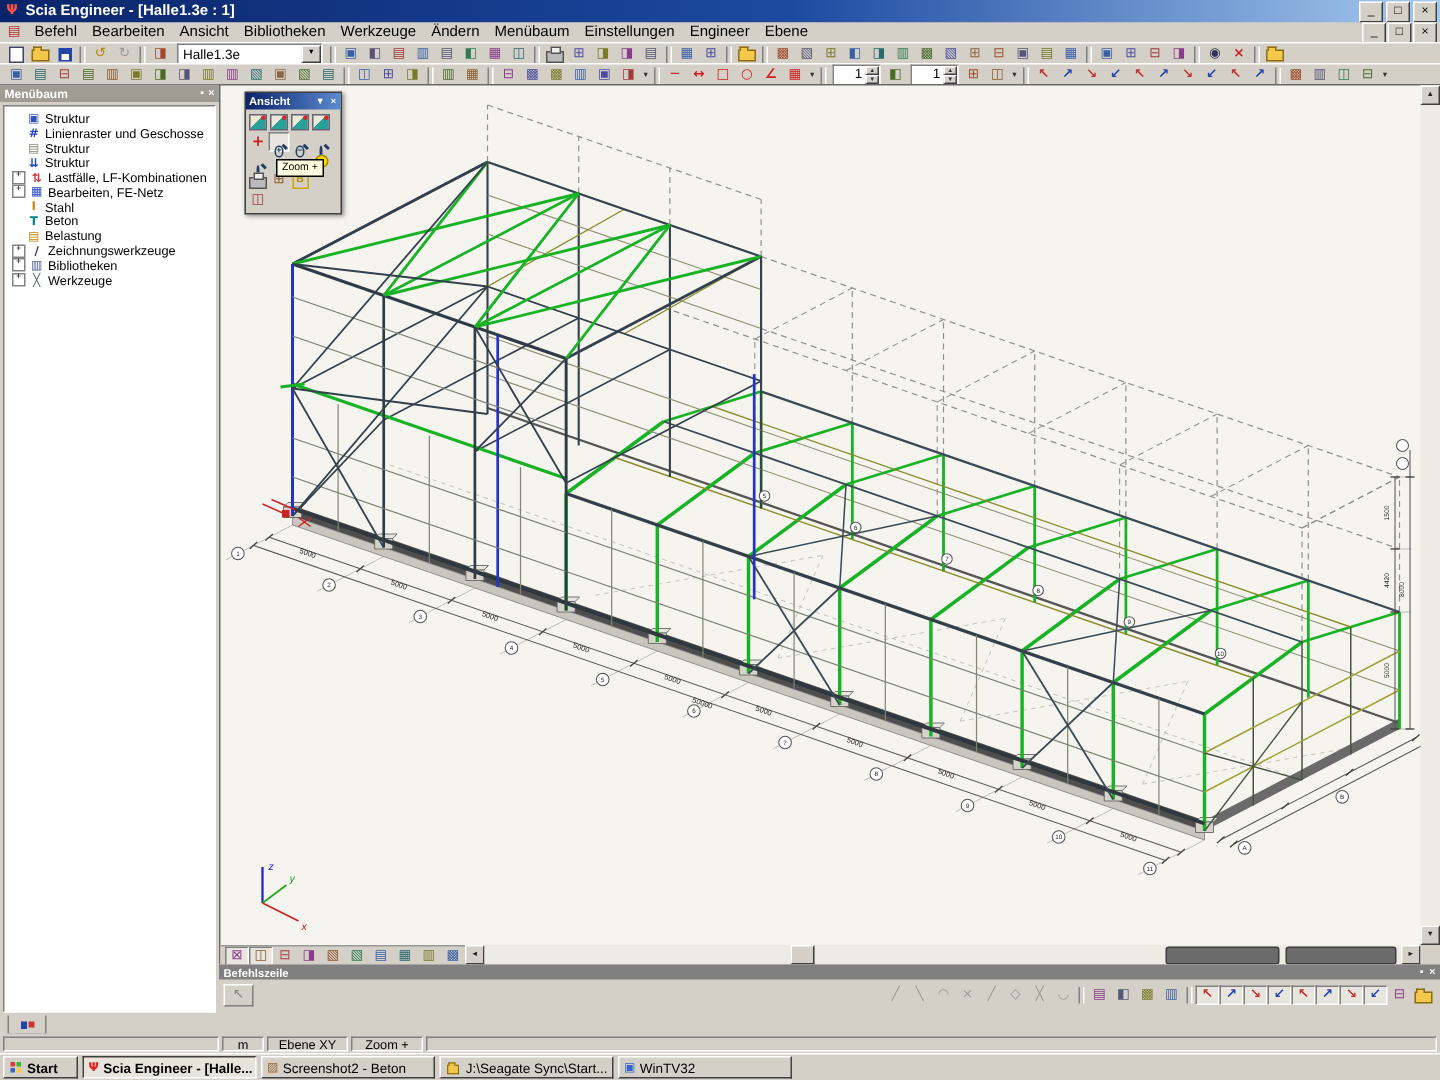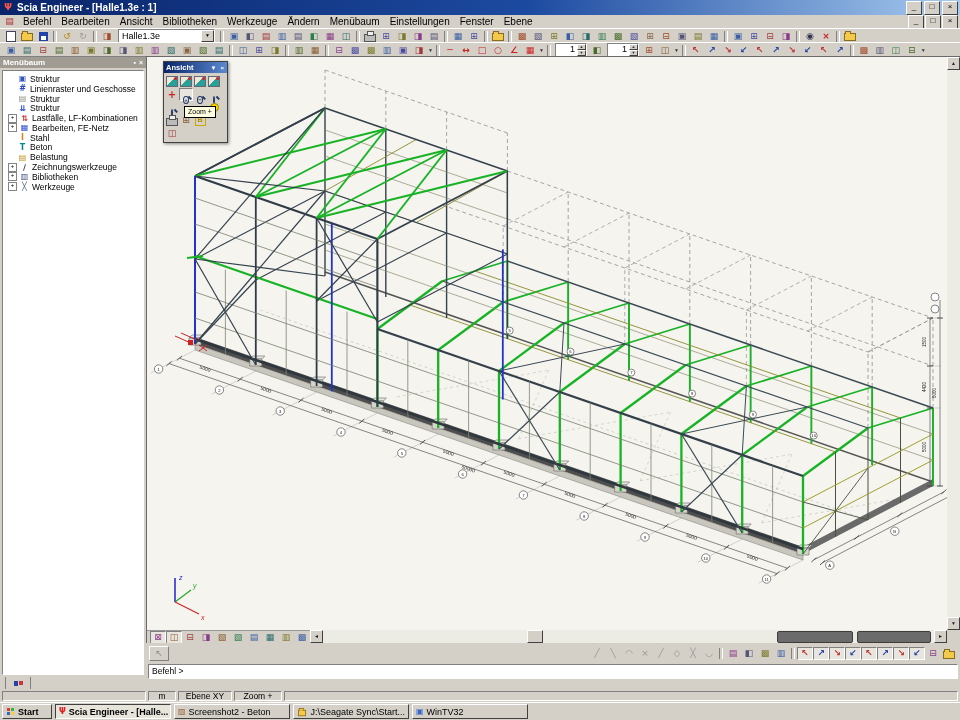--- a/index.html
+++ b/index.html
@@ -155,21 +155,21 @@
   <div class="menubar" id="menubar">
     <span class="m-ico gly">▤</span>
   <div class="menu-item">Befehl</div>
       <div class="menu-item">Bearbeiten</div>
       <div class="menu-item">Ansicht</div>
       <div class="menu-item">Bibliotheken</div>
       <div class="menu-item">Werkzeuge</div>
       <div class="menu-item">Ändern</div>
       <div class="menu-item">Menübaum</div>
       <div class="menu-item">Einstellungen</div>
-      <div class="menu-item">Fenster</div>
+      <div class="menu-item">Engineer</div>
       <div class="menu-item">Ebene</div>
       <span class="mdi-ctrls">
         <span class="wbtn">_</span>
         <span class="wbtn">□</span>
         <span class="wbtn">×</span>
       </span>
     </div>
 
   <div class="tbrow" id="tb1">
       <button class="tb-btn">
@@ -975,20 +975,27 @@
     <span class="sb-btn" style="left:163px;top:573px">◄</span>
     <div class="hstrack"></div>
     <div class="hthumb"></div>
     <div class="darkpane" style="left:630px;width:76px"></div>
     <div class="darkpane" style="left:710px;width:74px"></div>
     <span class="sb-btn" style="left:787px;top:573px">►</span>
     <div class="corner"></div>
   </div>
 
   <div class="cmd">
+    <div class="cmd-head">
+      <span>Befehlszeile</span>
+      <span class="cmd-hbtns">
+        <span>▪</span>
+        <span>×</span>
+      </span>
+    </div>
     <div class="cmd-tools">
       <button class="cmd-left-btn">
           <span class="gly">↖</span>
         </button>
       <span class="cmd-spacer"></span>
       <span id="snaps" style="display:flex;align-items:center">
           <button class="tb-btn">
             <span class="gly" style="color: rgb(154, 154, 154);">╱</span>
           </button>
           <button class="tb-btn">
@@ -1051,21 +1058,20 @@
             <span class="gly" style="color: rgb(34, 68, 170); font-weight: bold;">↙</span>
           </button>
           <button class="tb-btn">
             <span class="gly" style="color: rgb(138, 58, 138);">⊟</span>
           </button>
           <button class="tb-btn">
             <span class="icfolder"></span>
           </button>
         </span>
     </div>
-    <div class="cmd-input">Befehl &gt;</div>
   </div>
 
   <div class="statusbar" id="statusbar">
       <span class="st-cell" style="width: 144px;"></span>
       <span class="st-cell" style="width: 28px;">m</span>
       <span class="st-cell" style="width: 54px;">Ebene XY</span>
       <span class="st-cell" style="width: 48px;">Zoom +</span>
       <span class="st-cell" style="flex: 1 1 0%;"></span>
     </div>
 

